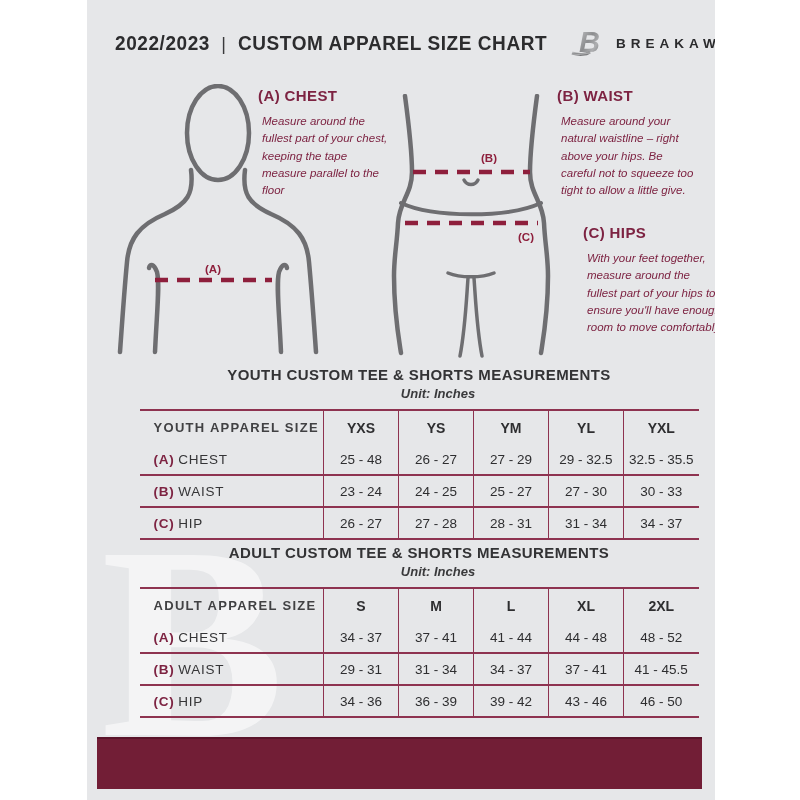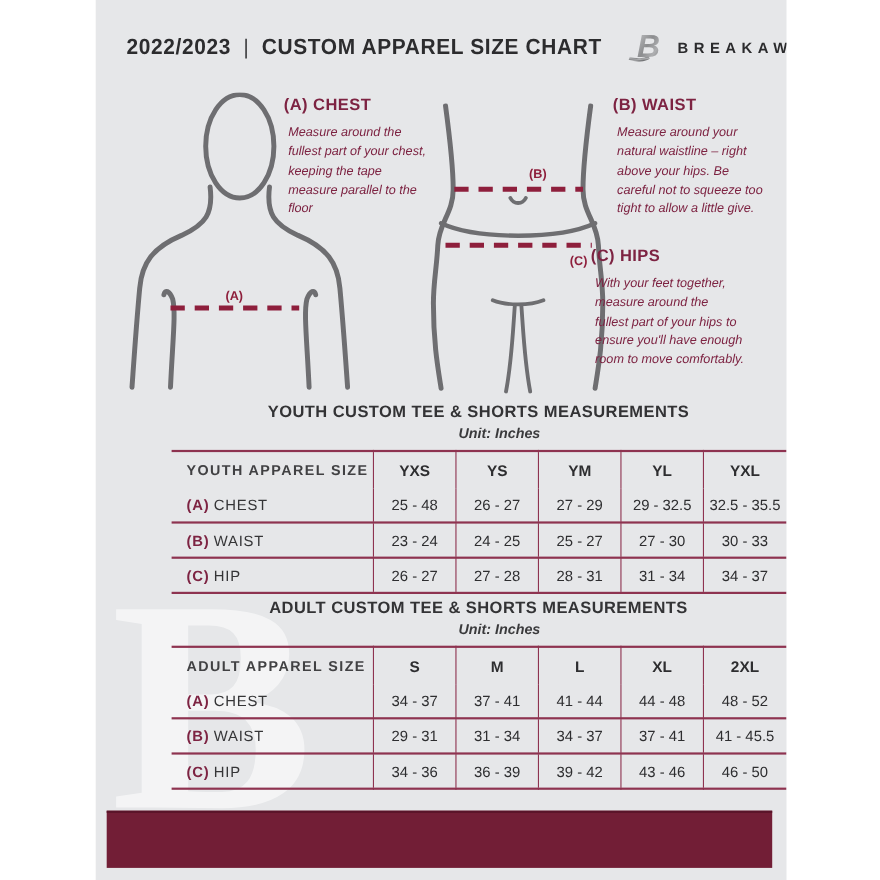--- a/index.html
+++ b/index.html
@@ -42,23 +42,23 @@
   .fig-right{left:298px;top:94px;}
   .instr{position:absolute;z-index:1;color:#7d2342;}
   .instr h3{
     margin:0 0 9px 0;font-size:15px;font-weight:bold;color:#7d2342;letter-spacing:0.4px;
   }
   .instr p{
     margin:4px;font-size:11.5px;font-style:italic;line-height:1.5;color:#7d2342;
   }
   .instr-chest{left:171px;top:87px;width:134px;}
   .instr-waist{left:470px;top:87px;width:142px;}
-  .instr-hips{left:450px;top:224px;width:144px;}
-  
-  .section{position:absolute;left:16px;width:664px;z-index:1;text-align:center;}
+  .instr-hips{left:496px;top:224px;width:144px;}
+  
+  .section{position:absolute;left:0;width:664px;z-index:1;text-align:center;}
   .section-youth{top:366px;}
   .section-adult{top:544px;}
   .section-title{
     font-size:15px;font-weight:bold;color:#333335;letter-spacing:0.4px;line-height:17px;
   }
   .section-unit{
     font-size:13px;font-style:italic;font-weight:bold;color:#3a3a3c;margin-top:3px;line-height:15px;padding-left:38px;
   }
   table.sizes{
     border-collapse:collapse;table-layout:fixed;width:559px;margin:8px auto 0 auto;

